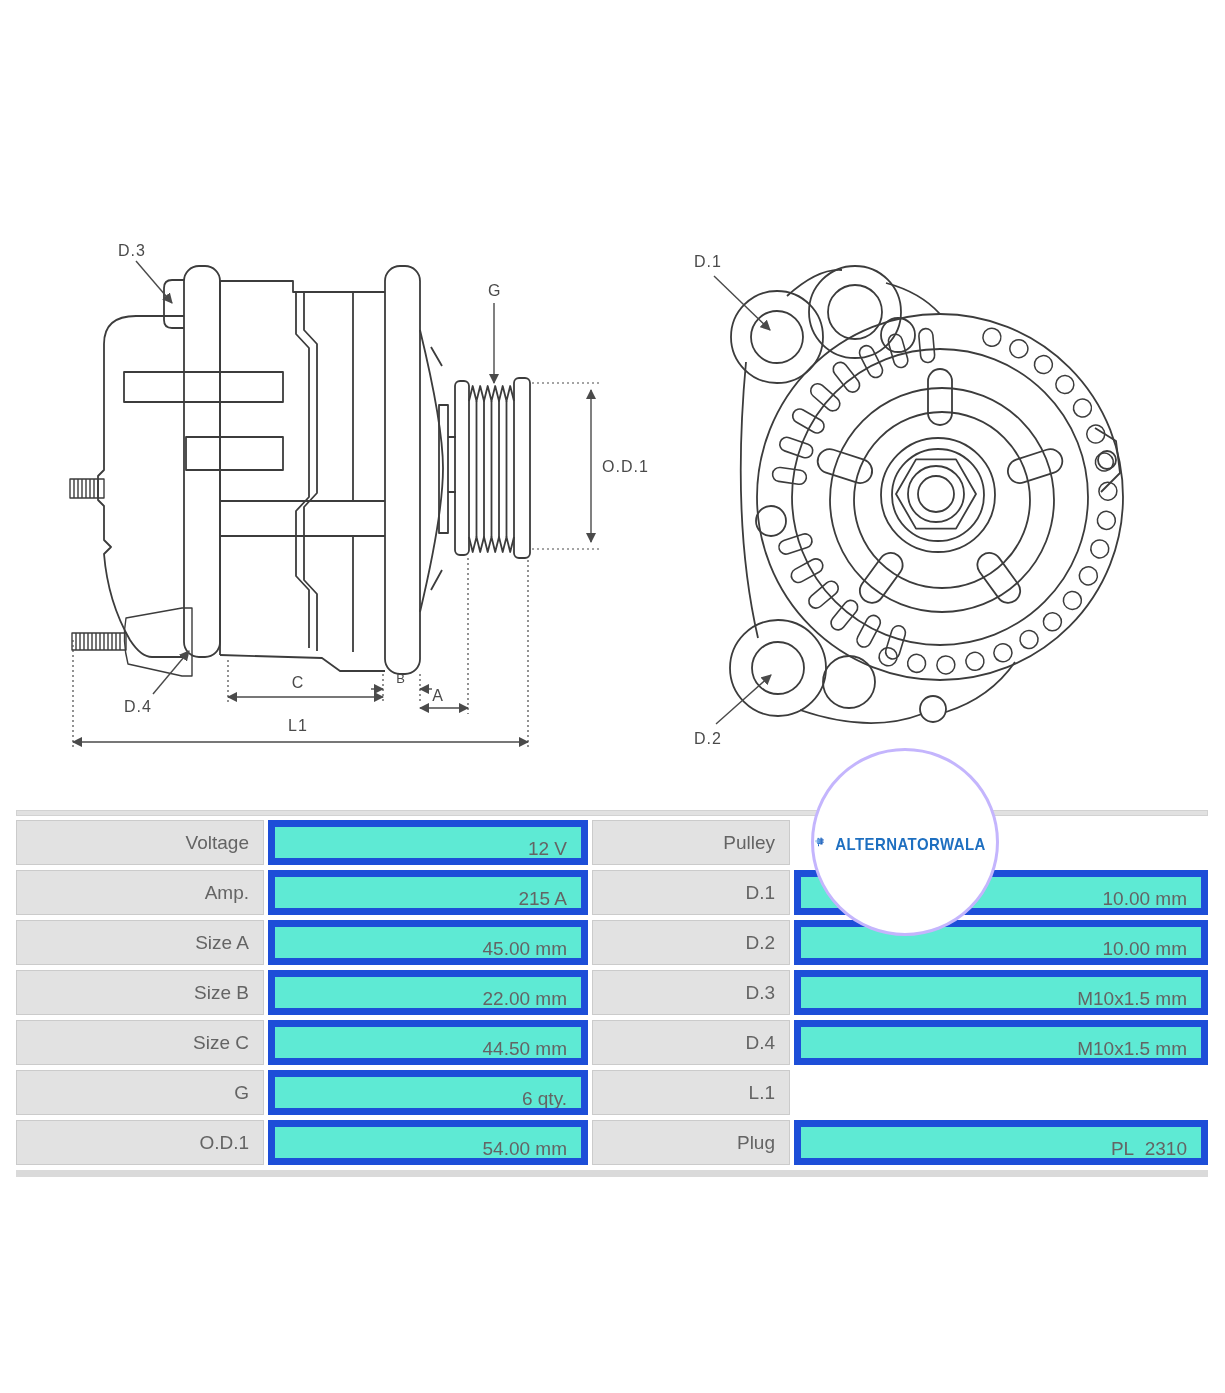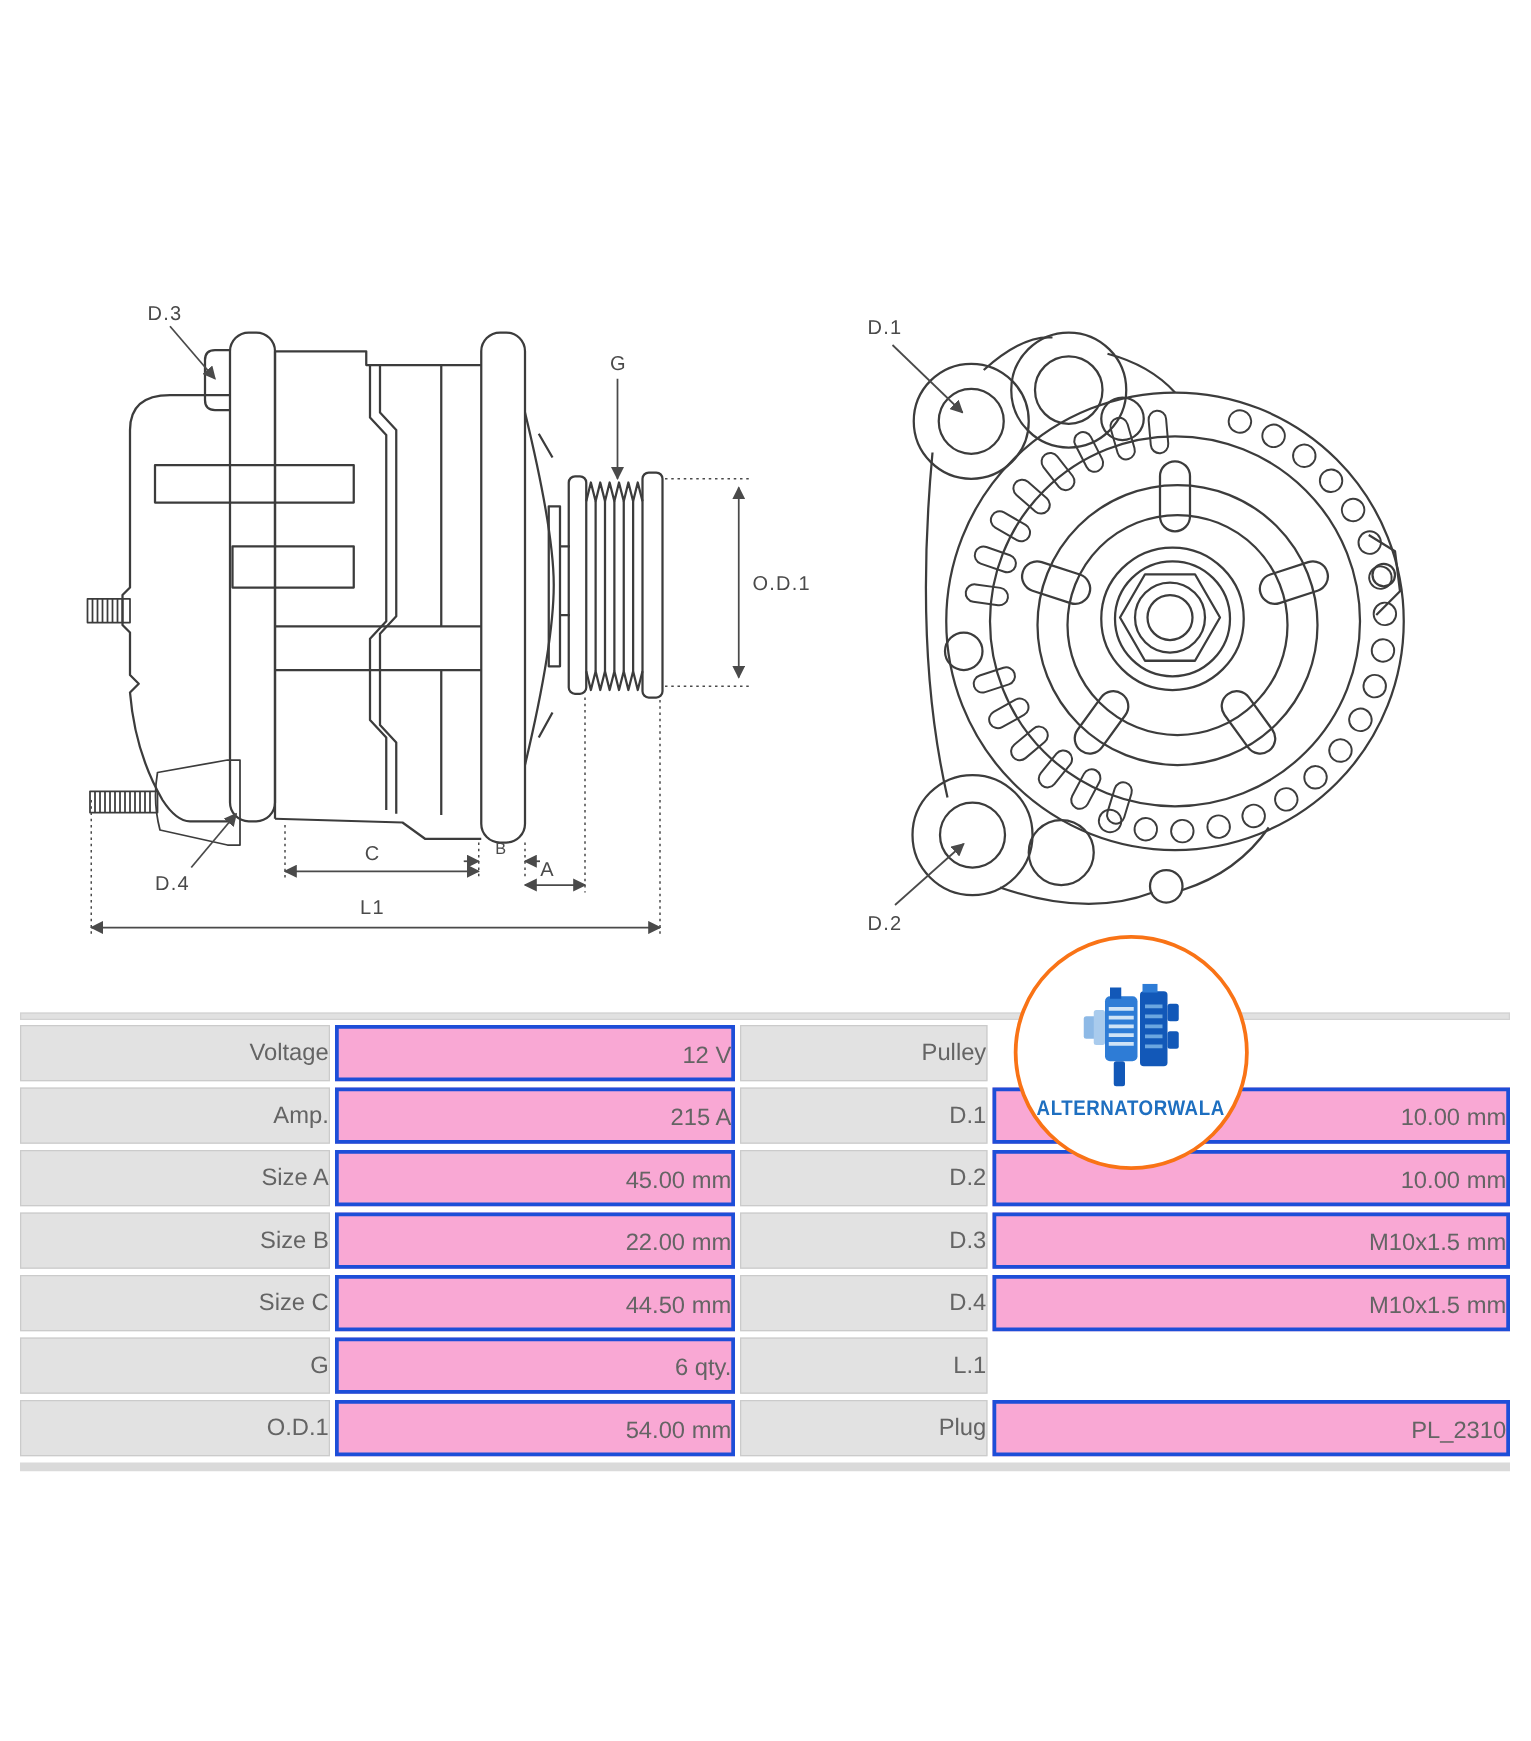--- a/index.html
+++ b/index.html
@@ -5,33 +5,33 @@
   html,body{margin:0;padding:0;background:#fff;}
   .stage{position:relative;width:1225px;height:1393px;background:#fff;overflow:hidden;
          font-family:"Liberation Sans",sans-serif;}
   svg text{font-family:"Liberation Sans",sans-serif;}
 
   
   .drawings{position:absolute;left:0;top:0;z-index:1;}
 
   
   .logo{position:absolute;left:811px;top:748px;width:188px;height:188px;box-sizing:border-box;
-        border:3px solid #f97316;border-radius:50%;background:#fff;z-index:5;
-        display:flex;flex-direction:column;align-items:center;justify-content:center;}
+        border:3px solid #c4b5fd;border-radius:50%;background:#fff;z-index:5;
+        display:flex;flex-direction:row;align-items:center;justify-content:center;}
   .logo-text{margin-top:6px;font-size:17px;font-weight:bold;color:#1e6fc0;
              letter-spacing:0.5px;transform:scaleX(0.88);white-space:nowrap;}
 
   
   .spec-table{position:absolute;left:16px;top:810px;width:1192px;z-index:2;}
   .sliver{height:4px;background:#e1e1e1;border:1px solid #d2d2d2;margin-bottom:4px;}
   .trow{display:flex;gap:4px;margin-bottom:5px;height:45px;}
   .cell{box-sizing:border-box;line-height:43px;font-size:19px;color:#646464;
-        text-align:right;overflow:hidden;}
+        text-align:right;padding-right:14px;overflow:hidden;}
   .cell.label{background:#e2e2e2;border:1px solid #cbcbcb;}
-  .cell.value{background:#f9a8d4;border:3px solid #1d4ed8;}
+  .cell.value{background:#5eead4;border:7px solid #1d4ed8;}
   .c1{width:248px;} .c2{width:320px;} .c3{width:198px;} .c4{flex:1;}
   .bottombar{height:7px;background:#dadada;margin-top:1px;}
 </style>
 </head>
 <body>
 
 <div class="stage">
 
   <svg class="drawings" width="1225" height="800" viewBox="0 0 1225 800">
     <defs>

